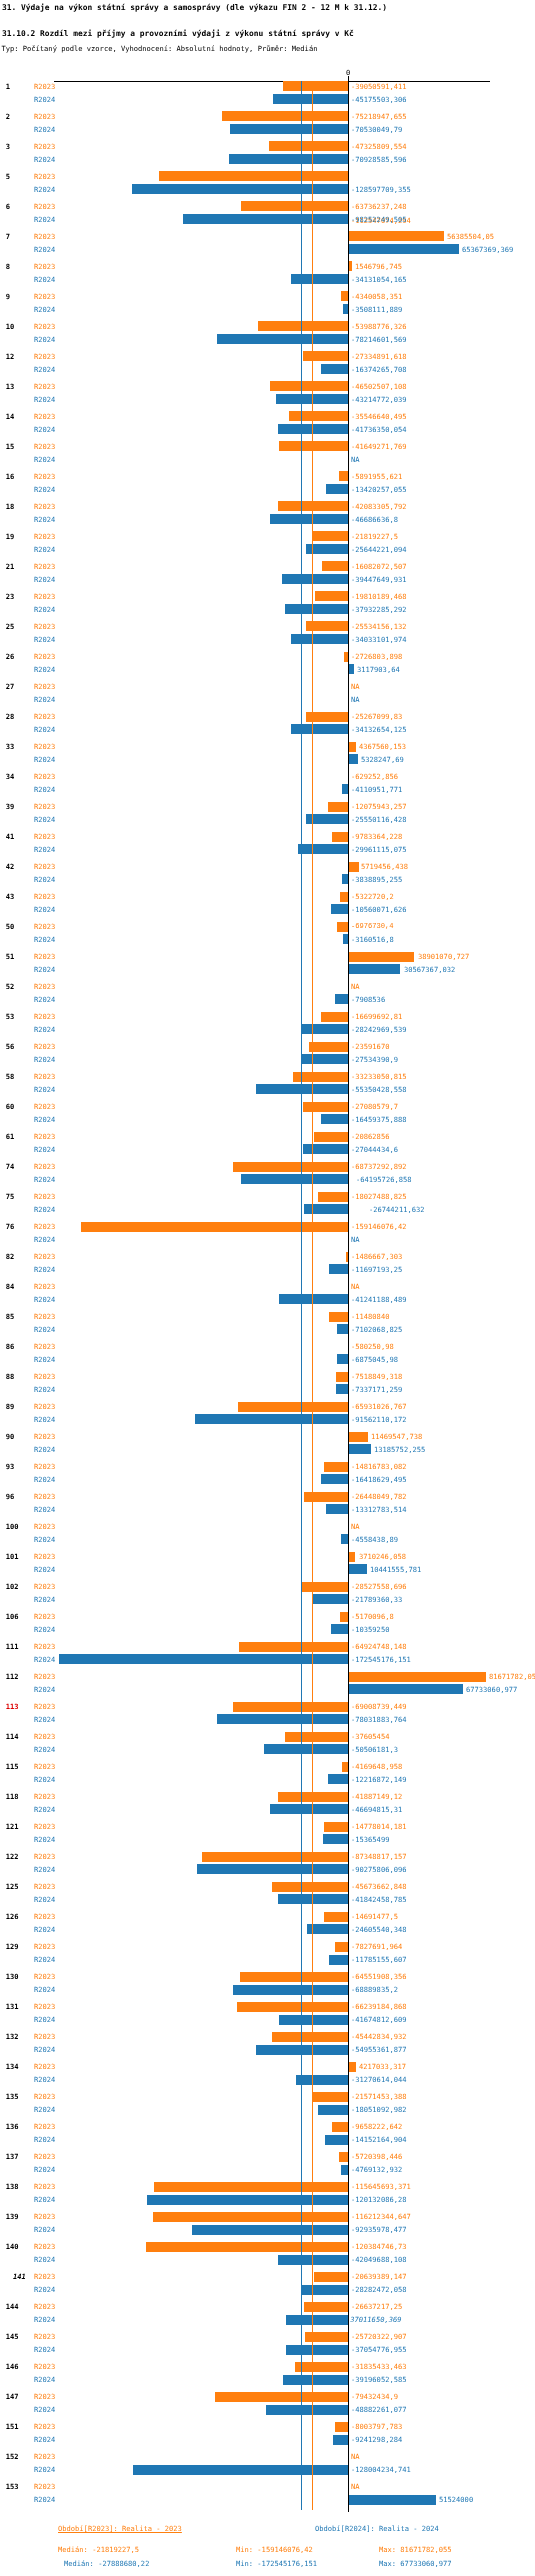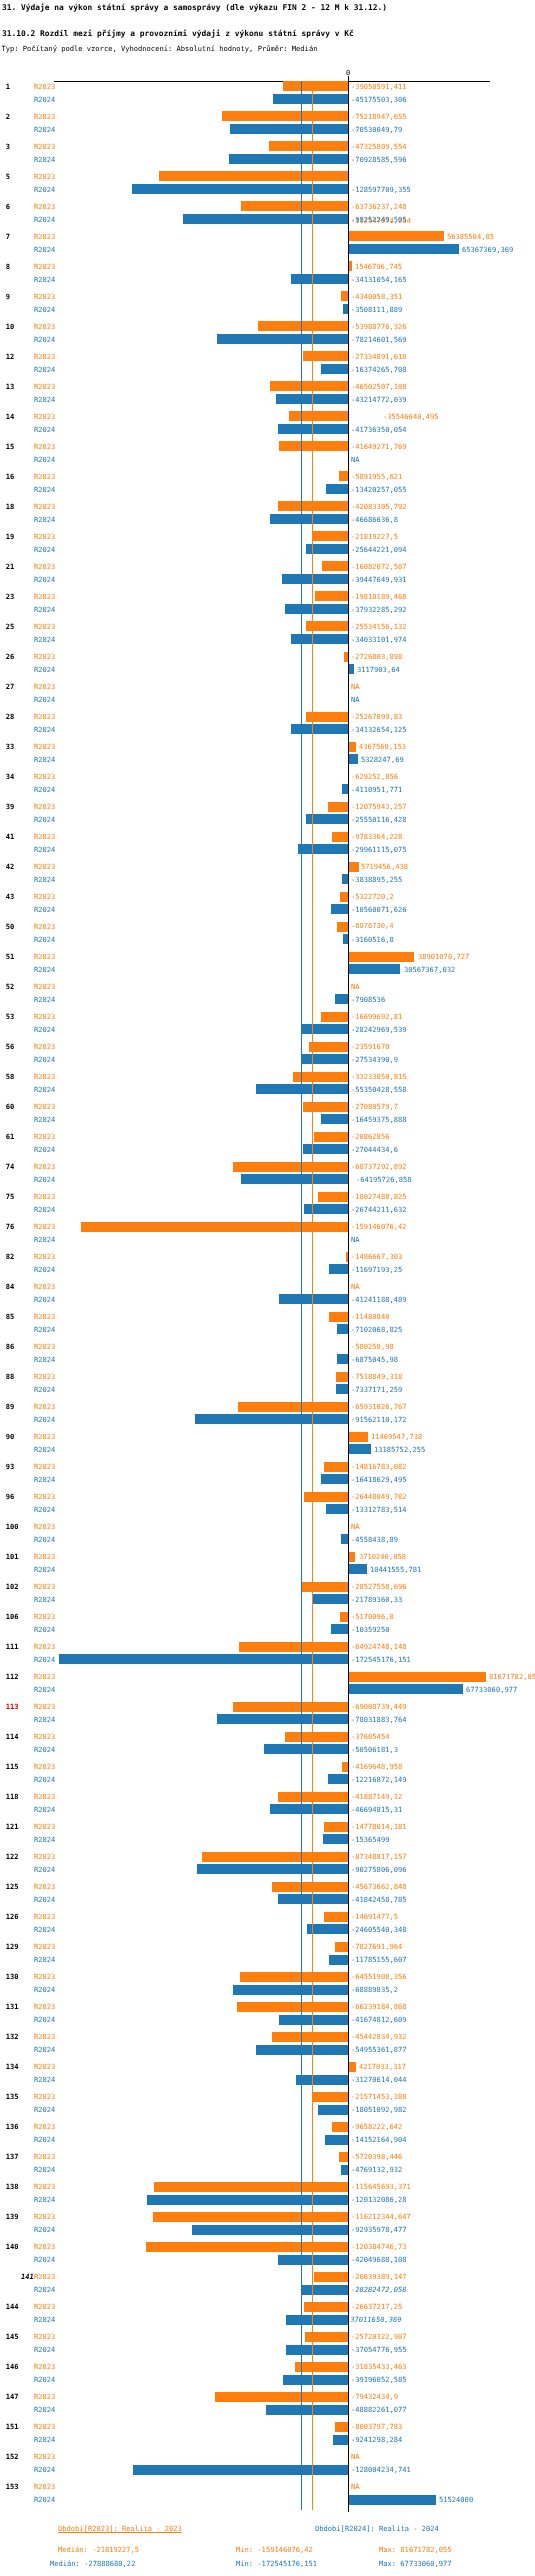--- a/index.html
+++ b/index.html
@@ -110,21 +110,21 @@
         <div class="slab c23" style="top: 382px;">R2023</div>
         <div class="slab c24" style="top: 395px;">R2024</div>
         <div class="bar" style="left: 270px; top: 381px; width: 78px; background: rgb(255, 127, 14);"></div>
         <div class="val c23" style="left: 351px; top: 382px;">-46502507,108</div>
         <div class="bar" style="left: 276px; top: 394px; width: 73px; background: rgb(31, 119, 180);"></div>
         <div class="val c24" style="left: 351px; top: 395px;">-43214772,039</div>
         <div class="num" style="left: 5.7px; top: 412px;">14</div>
         <div class="slab c23" style="top: 412px;">R2023</div>
         <div class="slab c24" style="top: 425px;">R2024</div>
         <div class="bar" style="left: 289px; top: 411px; width: 60px; background: rgb(255, 127, 14);"></div>
-        <div class="val c23" style="left: 351px; top: 412px; margin-left: 32px;">-35546640,495</div>
+        <div class="val c23" style="left: 351px; top: 412px;">-35546640,495</div>
         <div class="bar" style="left: 278px; top: 424px; width: 70px; background: rgb(31, 119, 180);"></div>
         <div class="val c24" style="left: 351px; top: 425px;">-41736350,054</div>
         <div class="num" style="left: 5.7px; top: 442px;">15</div>
         <div class="slab c23" style="top: 442px;">R2023</div>
         <div class="slab c24" style="top: 455px;">R2024</div>
         <div class="bar" style="left: 279px; top: 441px; width: 70px; background: rgb(255, 127, 14);"></div>
         <div class="val c23" style="left: 351px; top: 442px;">-41649271,769</div>
         <div class="val c24" style="left: 351px; top: 455px;">NA</div>
         <div class="num" style="left: 5.7px; top: 472px;">16</div>
         <div class="slab c23" style="top: 472px;">R2023</div>
@@ -290,21 +290,21 @@
         <div class="bar" style="left: 233px; top: 1162px; width: 116px; background: rgb(255, 127, 14);"></div>
         <div class="val c23" style="left: 351px; top: 1162px;">-68737292,892</div>
         <div class="bar" style="left: 241px; top: 1174px; width: 108px; background: rgb(31, 119, 180);"></div>
         <div class="val c24" style="left: 356px; top: 1175px; text-align: center;">-64195726,858</div>
         <div class="num" style="left: 5.7px; top: 1192px;">75</div>
         <div class="slab c23" style="top: 1192px;">R2023</div>
         <div class="slab c24" style="top: 1205px;">R2024</div>
         <div class="bar" style="left: 318px; top: 1192px; width: 30px; background: rgb(255, 127, 14);"></div>
         <div class="val c23" style="left: 351px; top: 1192px;">-18027488,825</div>
         <div class="bar" style="left: 304px; top: 1204px; width: 45px; background: rgb(31, 119, 180);"></div>
-        <div class="val c24" style="left: 351px; top: 1205px;">-26744211,632</div>
+        <div class="val c24" style="left: 369px; top: 1205px;">-26744211,632</div>
         <div class="num" style="left: 5.7px; top: 1222px;">76</div>
         <div class="slab c23" style="top: 1222px;">R2023</div>
         <div class="slab c24" style="top: 1235px;">R2024</div>
         <div class="bar" style="left: 81px; top: 1222px; width: 268px; background: rgb(255, 127, 14);"></div>
         <div class="val c23" style="left: 351px; top: 1222px;">-159146076,42</div>
         <div class="val c24" style="left: 351px; top: 1235px;">NA</div>
         <div class="num" style="left: 5.7px; top: 1252px;">82</div>
         <div class="slab c23" style="top: 1252px;">R2023</div>
         <div class="slab c24" style="top: 1265px;">R2024</div>
         <div class="bar" style="left: 346px; top: 1252px; width: 2.5px; background: rgb(255, 127, 14);"></div>
@@ -533,27 +533,27 @@
         <div class="val c23" style="left: 351px; top: 2212px;">-116212344,647</div>
         <div class="bar" style="left: 192px; top: 2225px; width: 156px; background: rgb(31, 119, 180);"></div>
         <div class="val c24" style="left: 351px; top: 2225px;">-92935978,477</div>
         <div class="num" style="left: 5.7px; top: 2242px;">140</div>
         <div class="slab c23" style="top: 2242px;">R2023</div>
         <div class="slab c24" style="top: 2255px;">R2024</div>
         <div class="bar" style="left: 146px; top: 2242px; width: 202px; background: rgb(255, 127, 14);"></div>
         <div class="val c23" style="left: 351px; top: 2242px;">-120384746,73</div>
         <div class="bar" style="left: 278px; top: 2255px; width: 71px; background: rgb(31, 119, 180);"></div>
         <div class="val c24" style="left: 351px; top: 2255px;">-42049688,108</div>
-        <div class="num" style="left: 21px; top: 2272px; font-style: italic;">141</div>
+        <div class="num" style="left: 13px; top: 2272px; font-style: italic;">141</div>
         <div class="slab c23" style="top: 2272px;">R2023</div>
         <div class="slab c24" style="top: 2285px;">R2024</div>
         <div class="bar" style="left: 314px; top: 2272px; width: 35px; background: rgb(255, 127, 14);"></div>
         <div class="val c23" style="left: 351px; top: 2272px;">-20639389,147</div>
         <div class="bar" style="left: 301px; top: 2285px; width: 48px; background: rgb(31, 119, 180);"></div>
-        <div class="val c24" style="left: 351px; top: 2285px; font-style: italic;">-28282472,058</div>
+        <div class="val c24" style="left: 351px; top: 2285px;">-28282472,058</div>
         <div class="num" style="left: 5.7px; top: 2302px;">144</div>
         <div class="slab c23" style="top: 2302px;">R2023</div>
         <div class="slab c24" style="top: 2315px;">R2024</div>
         <div class="bar" style="left: 304px; top: 2302px; width: 45px; background: rgb(255, 127, 14);"></div>
         <div class="val c23" style="left: 351px; top: 2302px;">-26637217,25</div>
         <div class="bar" style="left: 286px; top: 2315px; width: 62px; background: rgb(31, 119, 180);"></div>
         <div class="val c24" style="left: 346px; top: 2315px; font-style: italic;">-37011650,369</div>
         <div class="num" style="left: 5.7px; top: 2332px;">145</div>
         <div class="slab c23" style="top: 2332px;">R2023</div>
         <div class="slab c24" style="top: 2345px;">R2024</div>
@@ -597,17 +597,17 @@
       </div>
   </div>
 
   <div class="f c23" style="left:58px;top:2525px;text-decoration:underline;">Období[R2023]: Realita - 2023</div>
   <div class="f c24" style="left:271px;top:2525px;margin-left:44px;">Období[R2024]: Realita - 2024</div>
 
   <div class="f c23" style="left:58px;top:2546px;">Medián: -21819227,5</div>
   <div class="f c23" style="left:236px;top:2546px;">Min: -159146076,42</div>
   <div class="f c23" style="left:379px;top:2546px;">Max: 81671782,055</div>
 
-  <div class="f c24" style="left:50px;top:2560px;">Medián: -27888680,22</div>
+  <div class="f c24" style="left:64px;top:2560px;">Medián: -27888680,22</div>
   <div class="f c24" style="left:236px;top:2560px;">Min: -172545176,151</div>
   <div class="f c24" style="left:379px;top:2560px;">Max: 67733060,977</div>
 </div>
 
 
 </body></html>

